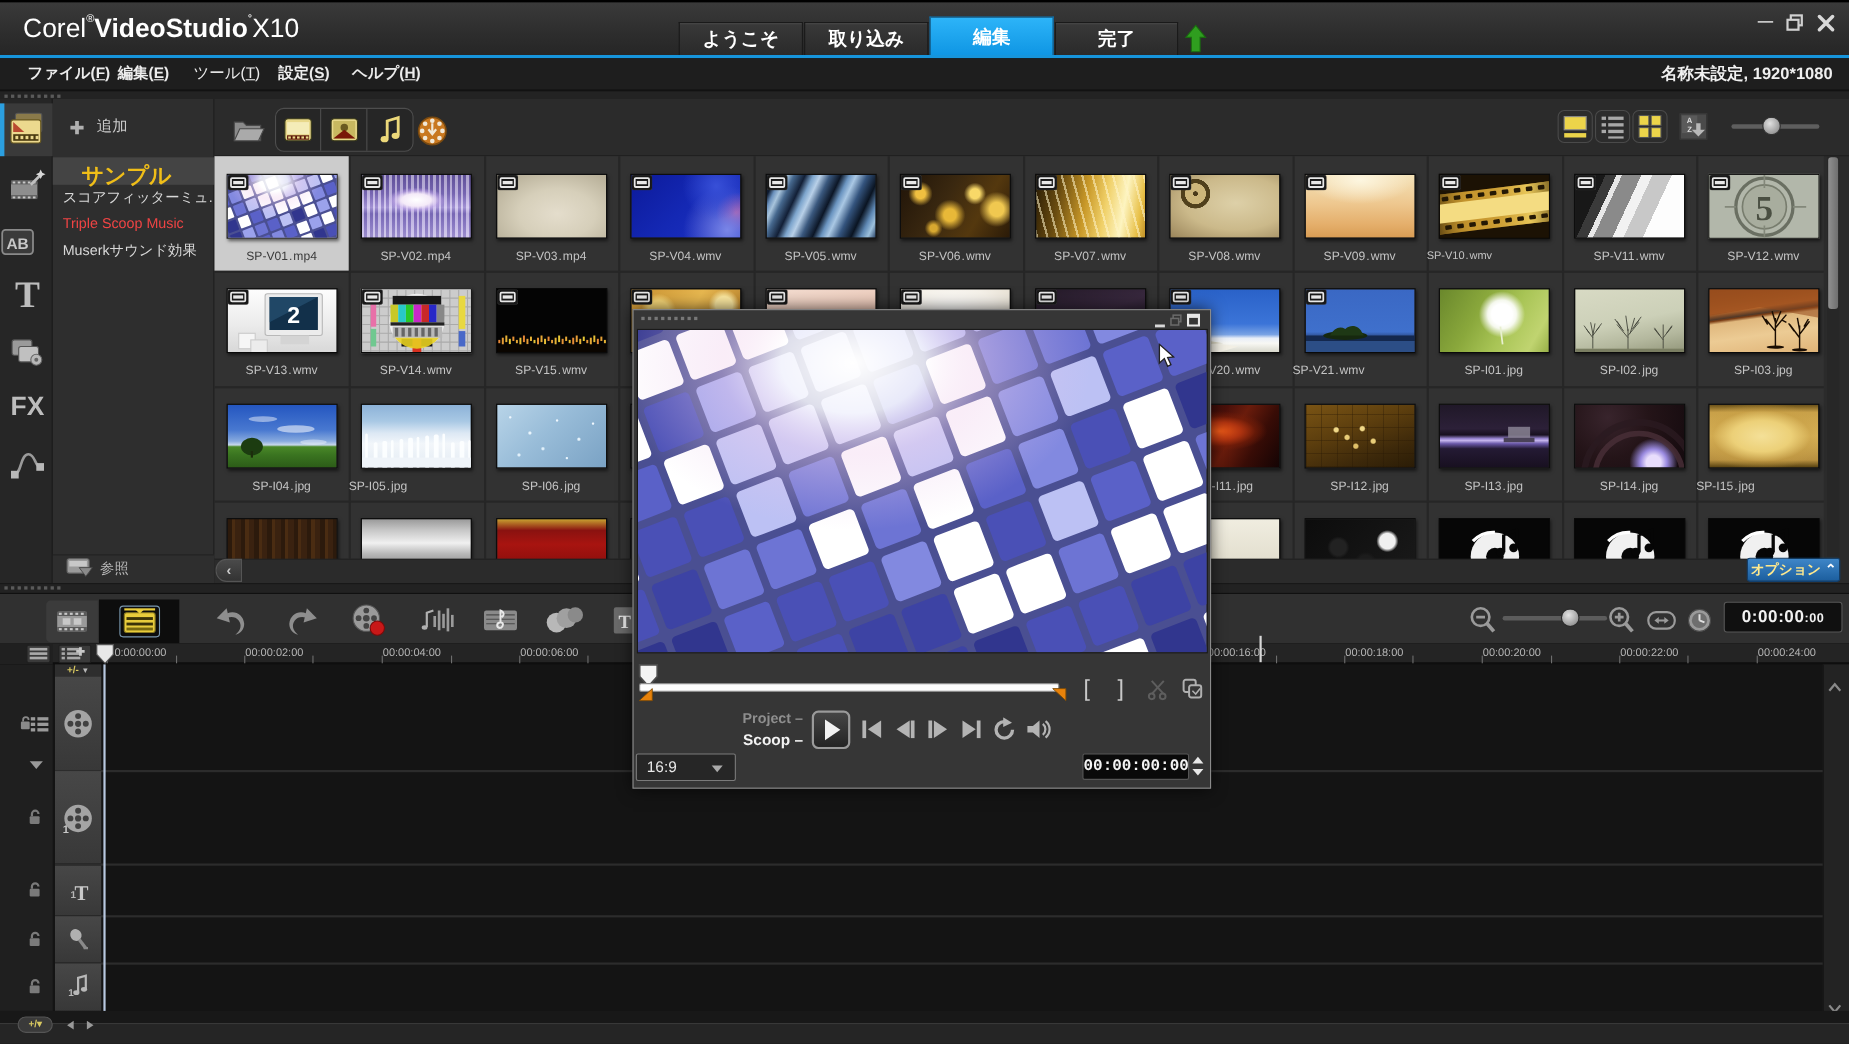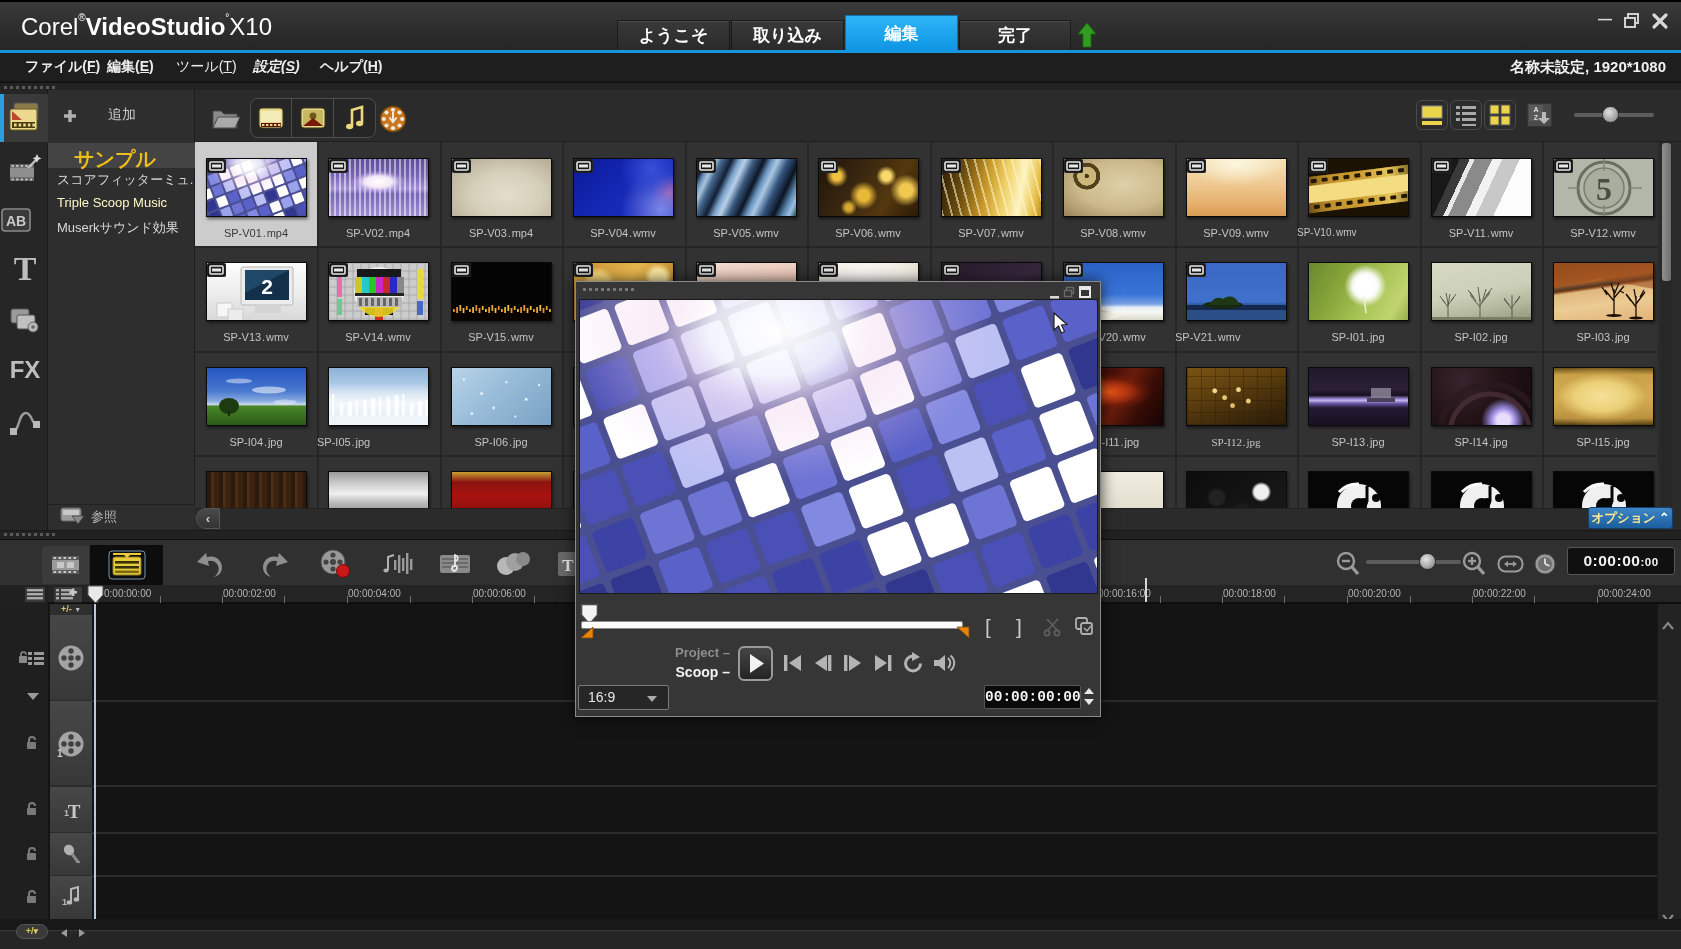--- a/index.html
+++ b/index.html
@@ -20,21 +20,21 @@
       <rect x="2" y="6" width="10" height="9" fill="#2d2d2d" stroke="#d0d0d0" stroke-width="2"></rect>
     </svg></div>
 <div class="abs" style="left:1650px;top:11px;width:20px;height:20px;"><svg width="20" height="20">
       <path d="M4 4 L16 16 M16 4 L4 16" stroke="#d8d8d8" stroke-width="3.2" stroke-linecap="round"></path>
     </svg></div>
 <div class="abs" style="left:0px;top:50px;width:1681px;height:3px;background:#1695dc;"></div>
 <div class="abs" style="left:0px;top:53px;width:1681px;height:29px;background:#1e1e1e;border-bottom:1px solid #161616;"></div>
 <div class="abs" style="left:25px;top:58px;width:90px;height:20px;color:#ececec;font-size:14px;font-weight:700;">ファイル(<u>F</u>)</div>
 <div class="abs" style="left:107px;top:58px;width:90px;height:20px;color:#ececec;font-size:14px;font-weight:700;">編集(<u>E</u>)</div>
 <div class="abs" style="left:176px;top:58px;width:90px;height:20px;color:#ececec;font-size:14px;font-weight:400;">ツール(<u>T</u>)</div>
-<div class="abs" style="left:253px;top:58px;width:90px;height:20px;color:#ececec;font-size:14px;font-weight:700;font-style:italic;">設定(<u>S</u>)</div>
+<div class="abs" style="left:253px;top:58px;width:90px;height:20px;color:#ececec;font-size:14px;font-weight:700;">設定(<u>S</u>)</div>
 <div class="abs" style="left:320px;top:58px;width:90px;height:20px;color:#ececec;font-size:14px;font-weight:700;">ヘルプ(<u>H</u>)</div>
 <div class="abs" style="left:1406px;top:58px;width:260px;height:20px;color:#f0f0f0;font-size:15px;font-weight:700;text-align:right;">名称未設定, 1920*1080</div>
 <div class="abs" style="left:0px;top:82px;width:1681px;height:8px;background:#232323;border-top:1px solid #111;"></div>
 <div class="abs" style="left:4px;top:86px;width:54px;height:4px;">
     <span style="position:absolute;left:0px;top:0;width:3px;height:3px;background:#5a5a5a;"></span>
     <span style="position:absolute;left:6px;top:0;width:3px;height:3px;background:#5a5a5a;"></span>
     <span style="position:absolute;left:12px;top:0;width:3px;height:3px;background:#5a5a5a;"></span>
     <span style="position:absolute;left:18px;top:0;width:3px;height:3px;background:#5a5a5a;"></span>
     <span style="position:absolute;left:24px;top:0;width:3px;height:3px;background:#5a5a5a;"></span>
     <span style="position:absolute;left:30px;top:0;width:3px;height:3px;background:#5a5a5a;"></span>
@@ -88,25 +88,25 @@
 <div class="abs" style="left:8px;top:355px;width:34px;height:30px;color:#bdbdbd;font-size:24px;font-weight:700;text-align:center;line-height:30px;font-style:normal;">FX</div>
 <div class="abs" style="left:8px;top:405px;width:34px;height:32px;"><svg width="34" height="32">
       <path d="M5 26 C 12 26 10 8 18 8 C 24 8 24 20 29 20" fill="none" stroke="#9a9a9a" stroke-width="2.4"></path>
       <rect x="2" y="23" width="7" height="7" fill="#b8b8b8"></rect>
       <rect x="25" y="16" width="7" height="7" fill="#b8b8b8"></rect>
     </svg></div>
 <div class="abs" style="left:48px;top:90px;width:147px;height:440px;background:#2e2e2e;border-right:1px solid #1c1c1c;"></div>
 <div class="abs" style="left:62px;top:108px;width:16px;height:16px;"><svg width="16" height="16">
       <path d="M8 2 V14 M2 8 H14" stroke="#b0b0b0" stroke-width="3.4"></path>
     </svg></div>
-<div class="abs" style="left:88px;top:106px;width:60px;height:20px;color:#c8c8c8;font-size:14px;margin-left:20px;">追加</div>
+<div class="abs" style="left:88px;top:106px;width:60px;height:20px;color:#c8c8c8;font-size:14px;">追加</div>
 <div class="abs" style="left:48px;top:143px;width:147px;height:25px;background:#444444;"></div>
 <div class="abs" style="left:74px;top:146px;width:130px;height:18px;color:#f0be18;font-size:20px;font-weight:700;">サンプル</div>
 <div class="abs" style="left:57px;top:171px;width:136px;height:18px;color:#d8d8d8;font-size:13px;white-space:nowrap;overflow:hidden;">スコアフィッターミュ...</div>
-<div class="abs" style="left:57px;top:195px;width:135px;height:18px;color:#fef9c3;font-size:13px;white-space:nowrap;">Triple Scoop Music</div>
+<div class="abs" style="left:57px;top:195px;width:135px;height:18px;color:#ef4444;font-size:13px;white-space:nowrap;">Triple Scoop Music</div>
 <div class="abs" style="left:57px;top:219px;width:135px;height:18px;color:#d8d8d8;font-size:13px;white-space:nowrap;">Muserkサウンド効果</div>
 <div class="abs" style="left:48px;top:504px;width:147px;height:26px;background:#2e2e2e;border-top:1px solid #222;"></div>
 <div class="abs" style="left:60px;top:507px;width:26px;height:18px;"><svg width="26" height="18">
       <rect x="1" y="1" width="20" height="13" rx="2" fill="#9a9a9a" stroke="#666"></rect>
       <rect x="3" y="3" width="16" height="5" fill="#c8c8c8"></rect>
       <path d="M12 9 L24 9 L18 17 Z" fill="#8a8a8a" stroke="#444" stroke-width="0.8"></path>
     </svg></div>
 <div class="abs" style="left:91px;top:508px;width:40px;height:18px;color:#b8b8b8;font-size:13px;">参照</div>
 <div class="abs" style="left:195px;top:90px;width:1486px;height:440px;background:#2b2b2b;"></div>
 <div class="abs" style="left:195px;top:90px;width:1486px;height:52px;background:#2b2b2b;border-bottom:1px solid #202020;"></div>
@@ -667,37 +667,37 @@
 <div class="abs" style="left:562px;top:436px;width:122px;height:14px;color:#c4c4c4;font-size:11px;text-align:center;">SP-I07 . jpg</div>
 <div class="abs" style="left:696px;top:367px;width:101px;height:59px;background:#333;border:1px solid #0a0a0a;box-shadow:1px 2px 3px rgba(0,0,0,0.55);overflow:hidden;"></div>
 <div class="abs" style="left:685px;top:436px;width:122px;height:14px;color:#c4c4c4;font-size:11px;text-align:center;">SP-I08 . jpg</div>
 <div class="abs" style="left:818px;top:367px;width:101px;height:59px;background:#333;border:1px solid #0a0a0a;box-shadow:1px 2px 3px rgba(0,0,0,0.55);overflow:hidden;"></div>
 <div class="abs" style="left:807px;top:436px;width:122px;height:14px;color:#c4c4c4;font-size:11px;text-align:center;">SP-I09 . jpg</div>
 <div class="abs" style="left:941px;top:367px;width:101px;height:59px;background:#333;border:1px solid #0a0a0a;box-shadow:1px 2px 3px rgba(0,0,0,0.55);overflow:hidden;"></div>
 <div class="abs" style="left:930px;top:436px;width:122px;height:14px;color:#c4c4c4;font-size:11px;text-align:center;">SP-I10 . jpg</div>
 <div class="abs" style="left:1063px;top:367px;width:101px;height:59px;background:radial-gradient(ellipse 55% 40% at 45% 42%,#e85818 0%,#b03410 35%,rgba(120,30,8,0.6) 60%,rgba(60,10,4,0) 80%),linear-gradient(120deg,#1c0604 0%,#4a100a 40%,#6a1c0c 55%,#380c06 75%,#140404 100%);border:1px solid #0a0a0a;box-shadow:1px 2px 3px rgba(0,0,0,0.55);overflow:hidden;"></div>
 <div class="abs" style="left:1052px;top:436px;width:122px;height:14px;color:#c4c4c4;font-size:11px;text-align:center;">SP-I11 . jpg</div>
 <div class="abs" style="left:1186px;top:367px;width:101px;height:59px;background:radial-gradient(circle 3px at 28% 40%,#f0d888 0 60%,transparent 100%),radial-gradient(circle 3px at 38% 52%,#e8cc78 0 60%,transparent 100%),radial-gradient(circle 3px at 52% 38%,#f0d888 0 60%,transparent 100%),radial-gradient(circle 3px at 62% 58%,#e8cc78 0 60%,transparent 100%),radial-gradient(circle 3px at 46% 66%,#e0c068 0 60%,transparent 100%),repeating-linear-gradient(90deg,rgba(40,24,4,0.35) 0 1px,transparent 1px 14px),repeating-linear-gradient(0deg,rgba(40,24,4,0.35) 0 1px,transparent 1px 12px),linear-gradient(160deg,#7a5414 0%,#5c3e0e 40%,#3c280a 75%,#2a1c06 100%);border:1px solid #0a0a0a;box-shadow:1px 2px 3px rgba(0,0,0,0.55);overflow:hidden;"></div>
-<div class="abs" style="left:1175px;top:436px;width:122px;height:14px;color:#c4c4c4;font-size:11px;text-align:center;font-family:Liberation Serif, serif;">SP-I12 . jpg</div>
+<div class="abs" style="left:1175px;top:436px;width:122px;height:14px;color:#c4c4c4;font-size:11px;text-align:center;">SP-I12 . jpg</div>
 <div class="abs" style="left:1308px;top:367px;width:101px;height:59px;background:linear-gradient(180deg,#201828 0%,#2c2038 38%,#181020 48%,#9a86d4 54%,#c4b4ec 57%,#6a58a8 62%,#241a34 70%,#181020 100%);border:1px solid #0a0a0a;box-shadow:1px 2px 3px rgba(0,0,0,0.55);overflow:hidden;">
     <svg width="101" height="59" style="display:block">
       <rect x="62" y="20" width="20" height="12" fill="#8a8494" opacity="0.85"></rect>
       <rect x="58" y="30" width="28" height="4" fill="#4a4258"></rect>
     </svg>
   </div>
 <div class="abs" style="left:1297px;top:436px;width:122px;height:14px;color:#c4c4c4;font-size:11px;text-align:center;">SP-I13 . jpg</div>
 <div class="abs" style="left:1431px;top:367px;width:101px;height:59px;background:radial-gradient(circle 22px at 72% 92%,#e8ddfc 0 30%,#9a8ae0 55%,rgba(100,80,180,0) 100%),radial-gradient(circle at 30% 20%,#38242c 0%,#241418 45%,#140a0e 100%);border:1px solid #0a0a0a;box-shadow:1px 2px 3px rgba(0,0,0,0.55);overflow:hidden;">
     <svg width="101" height="59" style="display:block">
       <circle cx="58" cy="66" r="40" fill="none" stroke="#4a3038" stroke-width="5" opacity="0.8"></circle>
       <circle cx="58" cy="66" r="50" fill="none" stroke="#2a1a20" stroke-width="6" opacity="0.8"></circle>
     </svg>
   </div>
 <div class="abs" style="left:1420px;top:436px;width:122px;height:14px;color:#c4c4c4;font-size:11px;text-align:center;">SP-I14 . jpg</div>
 <div class="abs" style="left:1553px;top:367px;width:101px;height:59px;background:radial-gradient(ellipse 60% 55% at 48% 50%,#f4e098 0%,#ecd078 45%,rgba(200,160,70,0.4) 75%,rgba(150,110,40,0) 100%),linear-gradient(180deg,#6a5018 0%,#c8a048 12%,#d8b258 50%,#b89040 88%,#55400f 100%);border:1px solid #0a0a0a;box-shadow:1px 2px 3px rgba(0,0,0,0.55);overflow:hidden;"></div>
-<div class="abs" style="left:1542px;top:436px;width:122px;height:14px;color:#c4c4c4;font-size:11px;text-align:center;">SP-I15 . jpg</div>
+<div class="abs" style="left:1542px;top:436px;width:122px;height:14px;color:#c4c4c4;font-size:11px;text-align:left;">SP-I15 . jpg</div>
 <div class="abs" style="left:206px;top:471px;width:101px;height:59px;background:repeating-linear-gradient(90deg,#2c1a0c 0 4px,#4a2c12 4px 7px,#3a2210 7px 12px),linear-gradient(90deg,#241408,#3c2410);border:1px solid #0a0a0a;box-shadow:1px 2px 3px rgba(0,0,0,0.55);overflow:hidden;"></div>
 <div class="abs" style="left:328px;top:471px;width:101px;height:59px;background:linear-gradient(180deg,#9a9a9a 0%,#c8c8c8 18%,#f0f0f0 38%,#b8b8b8 55%,#8a8a8a 75%,#d0d0d0 100%);border:1px solid #0a0a0a;box-shadow:1px 2px 3px rgba(0,0,0,0.55);overflow:hidden;"></div>
 <div class="abs" style="left:451px;top:471px;width:101px;height:59px;background:linear-gradient(180deg,#c8a030 0%,#8a1210 18%,#a81410 40%,#8a0e0c 75%,#6a0a08 100%);border:1px solid #0a0a0a;box-shadow:1px 2px 3px rgba(0,0,0,0.55);overflow:hidden;"></div>
 <div class="abs" style="left:573px;top:471px;width:101px;height:59px;background:#333;border:1px solid #0a0a0a;box-shadow:1px 2px 3px rgba(0,0,0,0.55);overflow:hidden;"></div>
 <div class="abs" style="left:696px;top:471px;width:101px;height:59px;background:#333;border:1px solid #0a0a0a;box-shadow:1px 2px 3px rgba(0,0,0,0.55);overflow:hidden;"></div>
 <div class="abs" style="left:818px;top:471px;width:101px;height:59px;background:#333;border:1px solid #0a0a0a;box-shadow:1px 2px 3px rgba(0,0,0,0.55);overflow:hidden;"></div>
 <div class="abs" style="left:941px;top:471px;width:101px;height:59px;background:#333;border:1px solid #0a0a0a;box-shadow:1px 2px 3px rgba(0,0,0,0.55);overflow:hidden;"></div>
 <div class="abs" style="left:1063px;top:471px;width:101px;height:59px;background:linear-gradient(180deg,#f0ede0 0%,#e4e0d0 60%,#d0ccb8 100%);border:1px solid #0a0a0a;box-shadow:1px 2px 3px rgba(0,0,0,0.55);overflow:hidden;"></div>
 <div class="abs" style="left:1186px;top:471px;width:101px;height:59px;background:radial-gradient(circle 10px at 30% 45%,#222 0 70%,transparent 100%),radial-gradient(circle 10px at 55% 70%,#1c1c1c 0 70%,transparent 100%),radial-gradient(circle 10px at 75% 35%,#f0f0f0 0 70%,transparent 100%),linear-gradient(135deg,#0c0c0c,#1a1a1a);border:1px solid #0a0a0a;box-shadow:1px 2px 3px rgba(0,0,0,0.55);overflow:hidden;"></div>
 <div class="abs" style="left:1308px;top:471px;width:101px;height:59px;background:#060606;border:1px solid #0a0a0a;box-shadow:1px 2px 3px rgba(0,0,0,0.55);overflow:hidden;">

